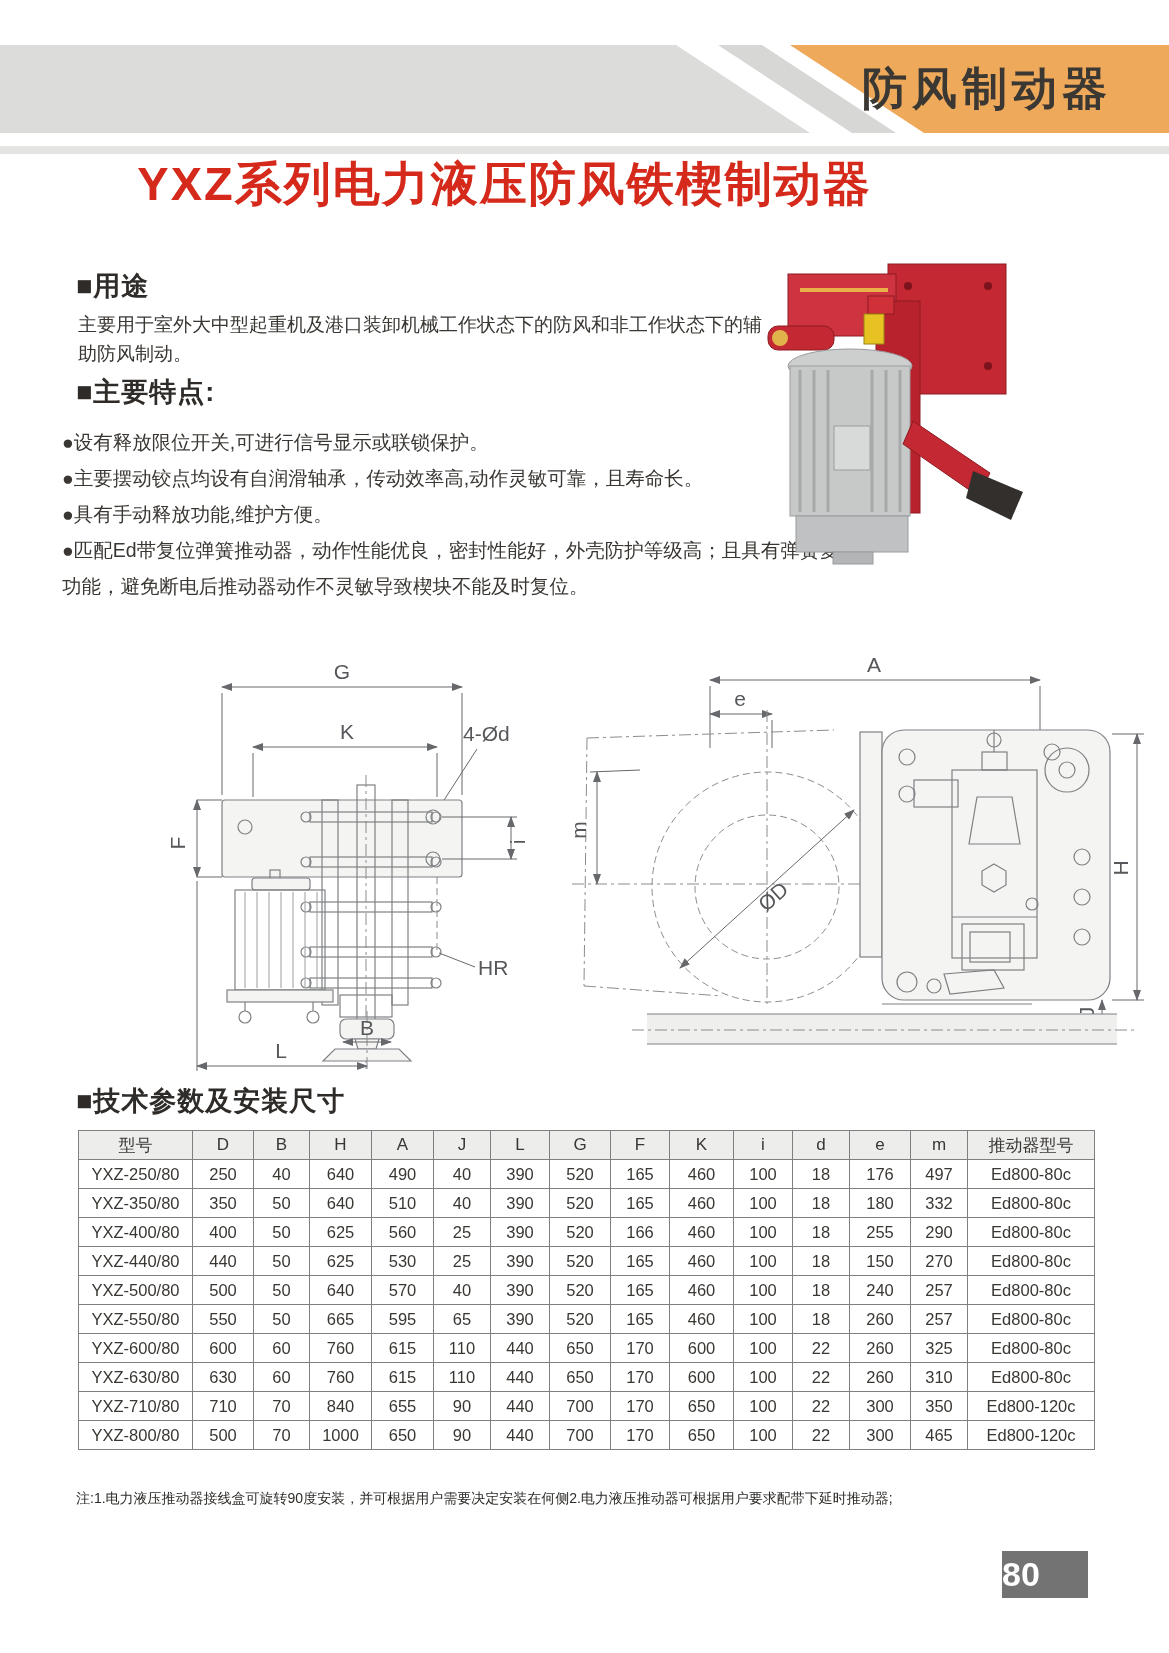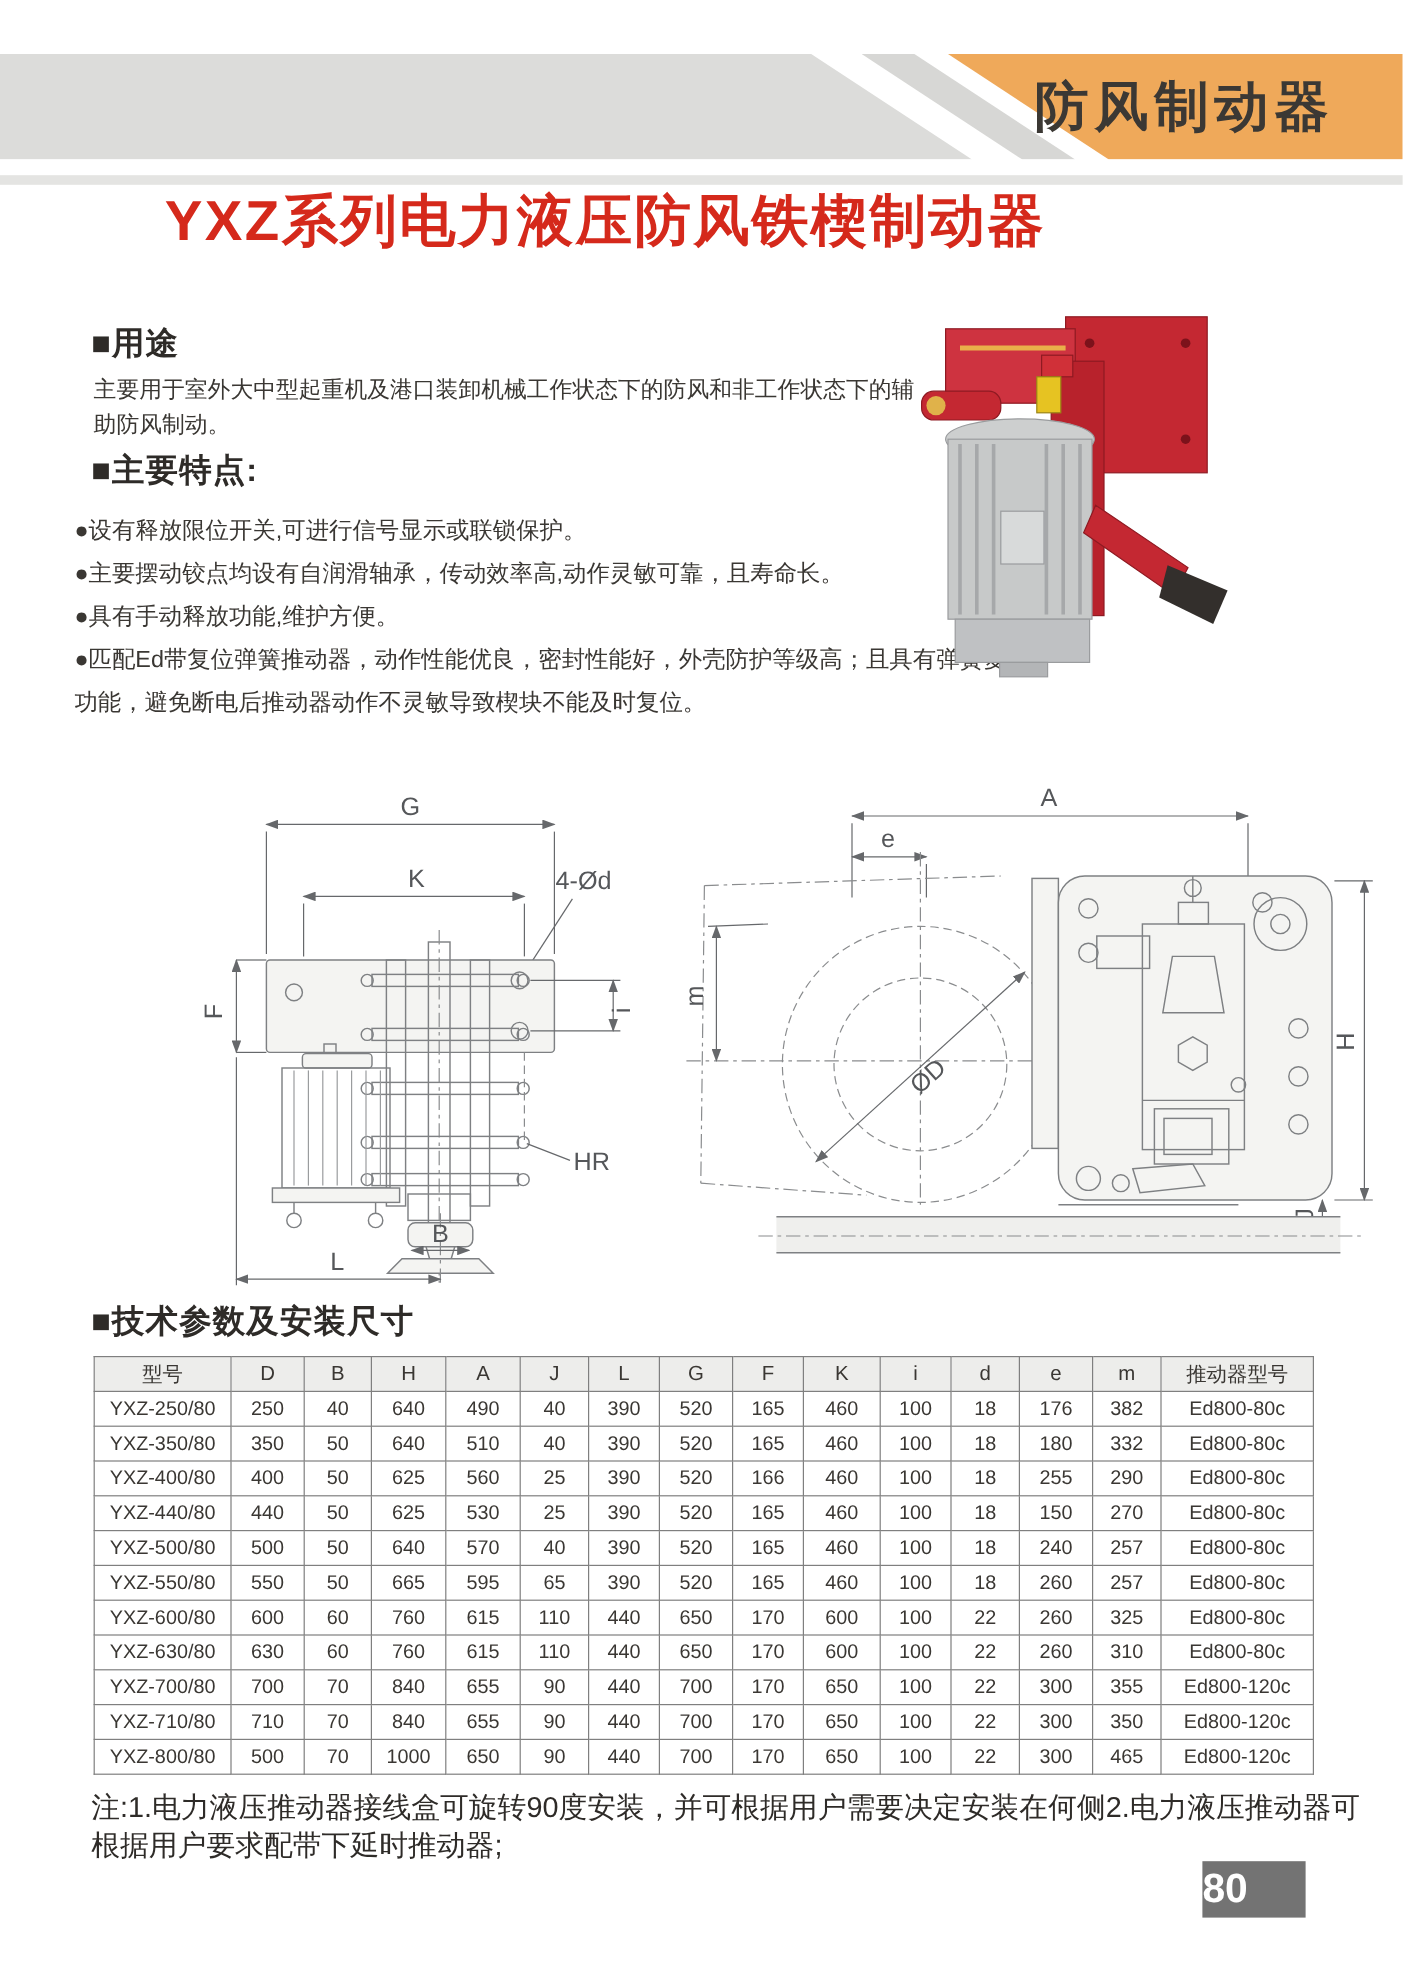--- a/index.html
+++ b/index.html
@@ -50,21 +50,21 @@
 
   
   .specs-heading { left:76px; top:1083px; }
   .spec-table { left:78px; top:1130px; width:1016px; border-collapse:collapse;
                 table-layout:fixed; }
   .spec-table th, .spec-table td {
       border:1px solid #7F7F7F; height:28px; text-align:center; vertical-align:middle;
       font-size:16.5px; font-weight:normal; color:#3A3733; padding:0; overflow:hidden; }
   .spec-table thead th { background:#EDEDEB; font-size:17px; }
 
-  .note { left:76px; top:1490px; width:1080px; font-size:24px; color:#2E2B28; }
+  .note { left:76px; top:1490px; width:1080px; font-size:14px; color:#2E2B28; }
 
   .page-box { left:1002px; top:1551px; width:86px; height:47px; background:#737373;
               color:#ffffff; font-size:34px; font-weight:bold; text-align:left;
               line-height:47px; }
 </style>
 </head>
 <body>
 
 <div class="abs banner">
   <div class="banner-gray"></div>
@@ -331,21 +331,21 @@
         <td>640</td>
         <td>490</td>
         <td>40</td>
         <td>390</td>
         <td>520</td>
         <td>165</td>
         <td>460</td>
         <td>100</td>
         <td>18</td>
         <td>176</td>
-        <td>382</td>
+        <td>497</td>
         <td>Ed800-80c</td>
       </tr>
       <tr>
         <td>YXZ-350/80</td>
         <td>350</td>
         <td>50</td>
         <td>640</td>
         <td>510</td>
         <td>40</td>
         <td>390</td>
@@ -454,37 +454,20 @@
         <td>650</td>
         <td>170</td>
         <td>600</td>
         <td>100</td>
         <td>22</td>
         <td>260</td>
         <td>310</td>
         <td>Ed800-80c</td>
       </tr>
       <tr>
-        <td>YXZ-700/80</td>
-        <td>700</td>
-        <td>70</td>
-        <td>840</td>
-        <td>655</td>
-        <td>90</td>
-        <td>440</td>
-        <td>700</td>
-        <td>170</td>
-        <td>650</td>
-        <td>100</td>
-        <td>22</td>
-        <td>300</td>
-        <td>355</td>
-        <td>Ed800-120c</td>
-      </tr>
-      <tr>
         <td>YXZ-710/80</td>
         <td>710</td>
         <td>70</td>
         <td>840</td>
         <td>655</td>
         <td>90</td>
         <td>440</td>
         <td>700</td>
         <td>170</td>
         <td>650</td>

